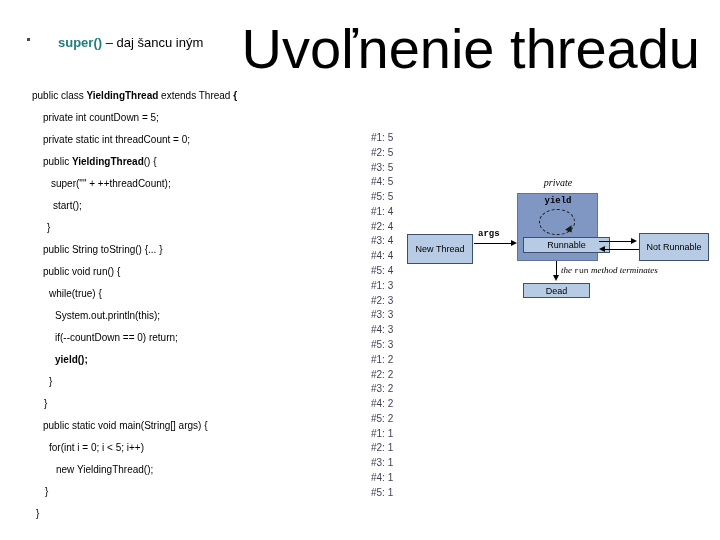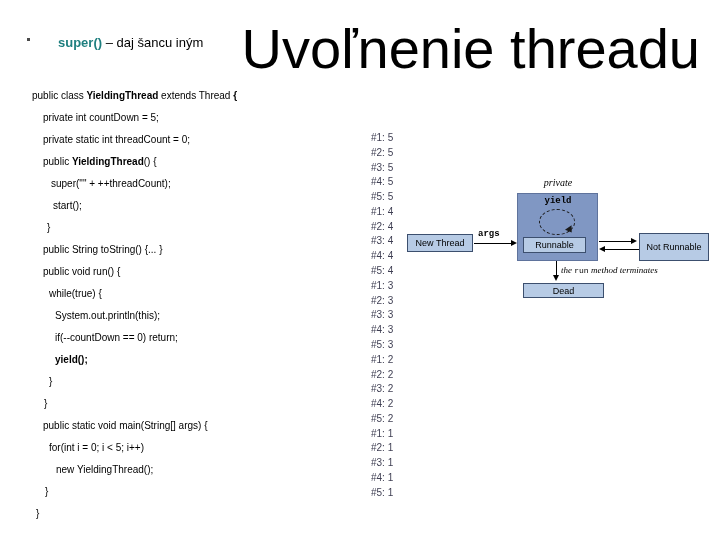--- a/index.html
+++ b/index.html
@@ -29,24 +29,24 @@
        display:flex;align-items:center;justify-content:center;font-size:9px;box-sizing:border-box;}
   #state-square{left:517px;top:193px;width:81px;height:68px;background:var(--square-fill,#8097c3);
                 border:1px solid #5f739c;box-sizing:border-box;}
   #running-label{left:541px;top:177px;width:34px;text-align:center;font-family:"Liberation Serif",serif;
                  font-style:italic;font-size:10px;}
   #yield-label{left:540px;top:196px;width:36px;text-align:center;font-family:"Liberation Mono",monospace;
                font-weight:bold;font-size:9px;}
   #yield-loop{left:539px;top:209px;width:34px;height:24px;border:1px dashed #1a1a1a;border-radius:50%;}
   #yield-loop-head{left:566px;top:227px;width:0;height:0;border-left:4px solid transparent;
                    border-right:4px solid transparent;border-top:6px solid #1a1a1a;transform:rotate(-35deg);}
-  #new-thread-box{left:407px;top:234px;width:66px;height:18px;}
-  #runnable-box{left:523px;top:237px;width:63px;height:16px;}
+  #new-thread-box{left:407px;top:234px;width:66px;height:30px;}
+  #runnable-box{left:523px;top:237px;width:87px;height:16px;}
   #not-runnable-box{left:639px;top:233px;width:70px;height:28px;}
-  #dead-box{left:523px;top:283px;width:81px;height:15px;}
+  #dead-box{left:523px;top:283px;width:67px;height:15px;}
   #start-label{left:478px;top:229px;font-family:"Liberation Mono",monospace;font-weight:bold;font-size:9px;}
   #terminates-label{left:561px;top:265px;font-family:"Liberation Serif",serif;font-style:italic;font-size:9px;white-space:nowrap;}
   #terminates-label .mono{font-family:"Liberation Mono",monospace;font-style:normal;font-size:8px;}
   .hline{position:absolute;height:1px;background:#000;}
   .vline{position:absolute;width:1px;background:#000;}
   .head-r{position:absolute;width:0;height:0;border-top:3px solid transparent;border-bottom:3px solid transparent;border-left:6px solid #000;}
   .head-l{position:absolute;width:0;height:0;border-top:3px solid transparent;border-bottom:3px solid transparent;border-right:6px solid #000;}
   .head-d{position:absolute;width:0;height:0;border-left:3px solid transparent;border-right:3px solid transparent;border-top:6px solid #000;}
 </style>
 </head>

